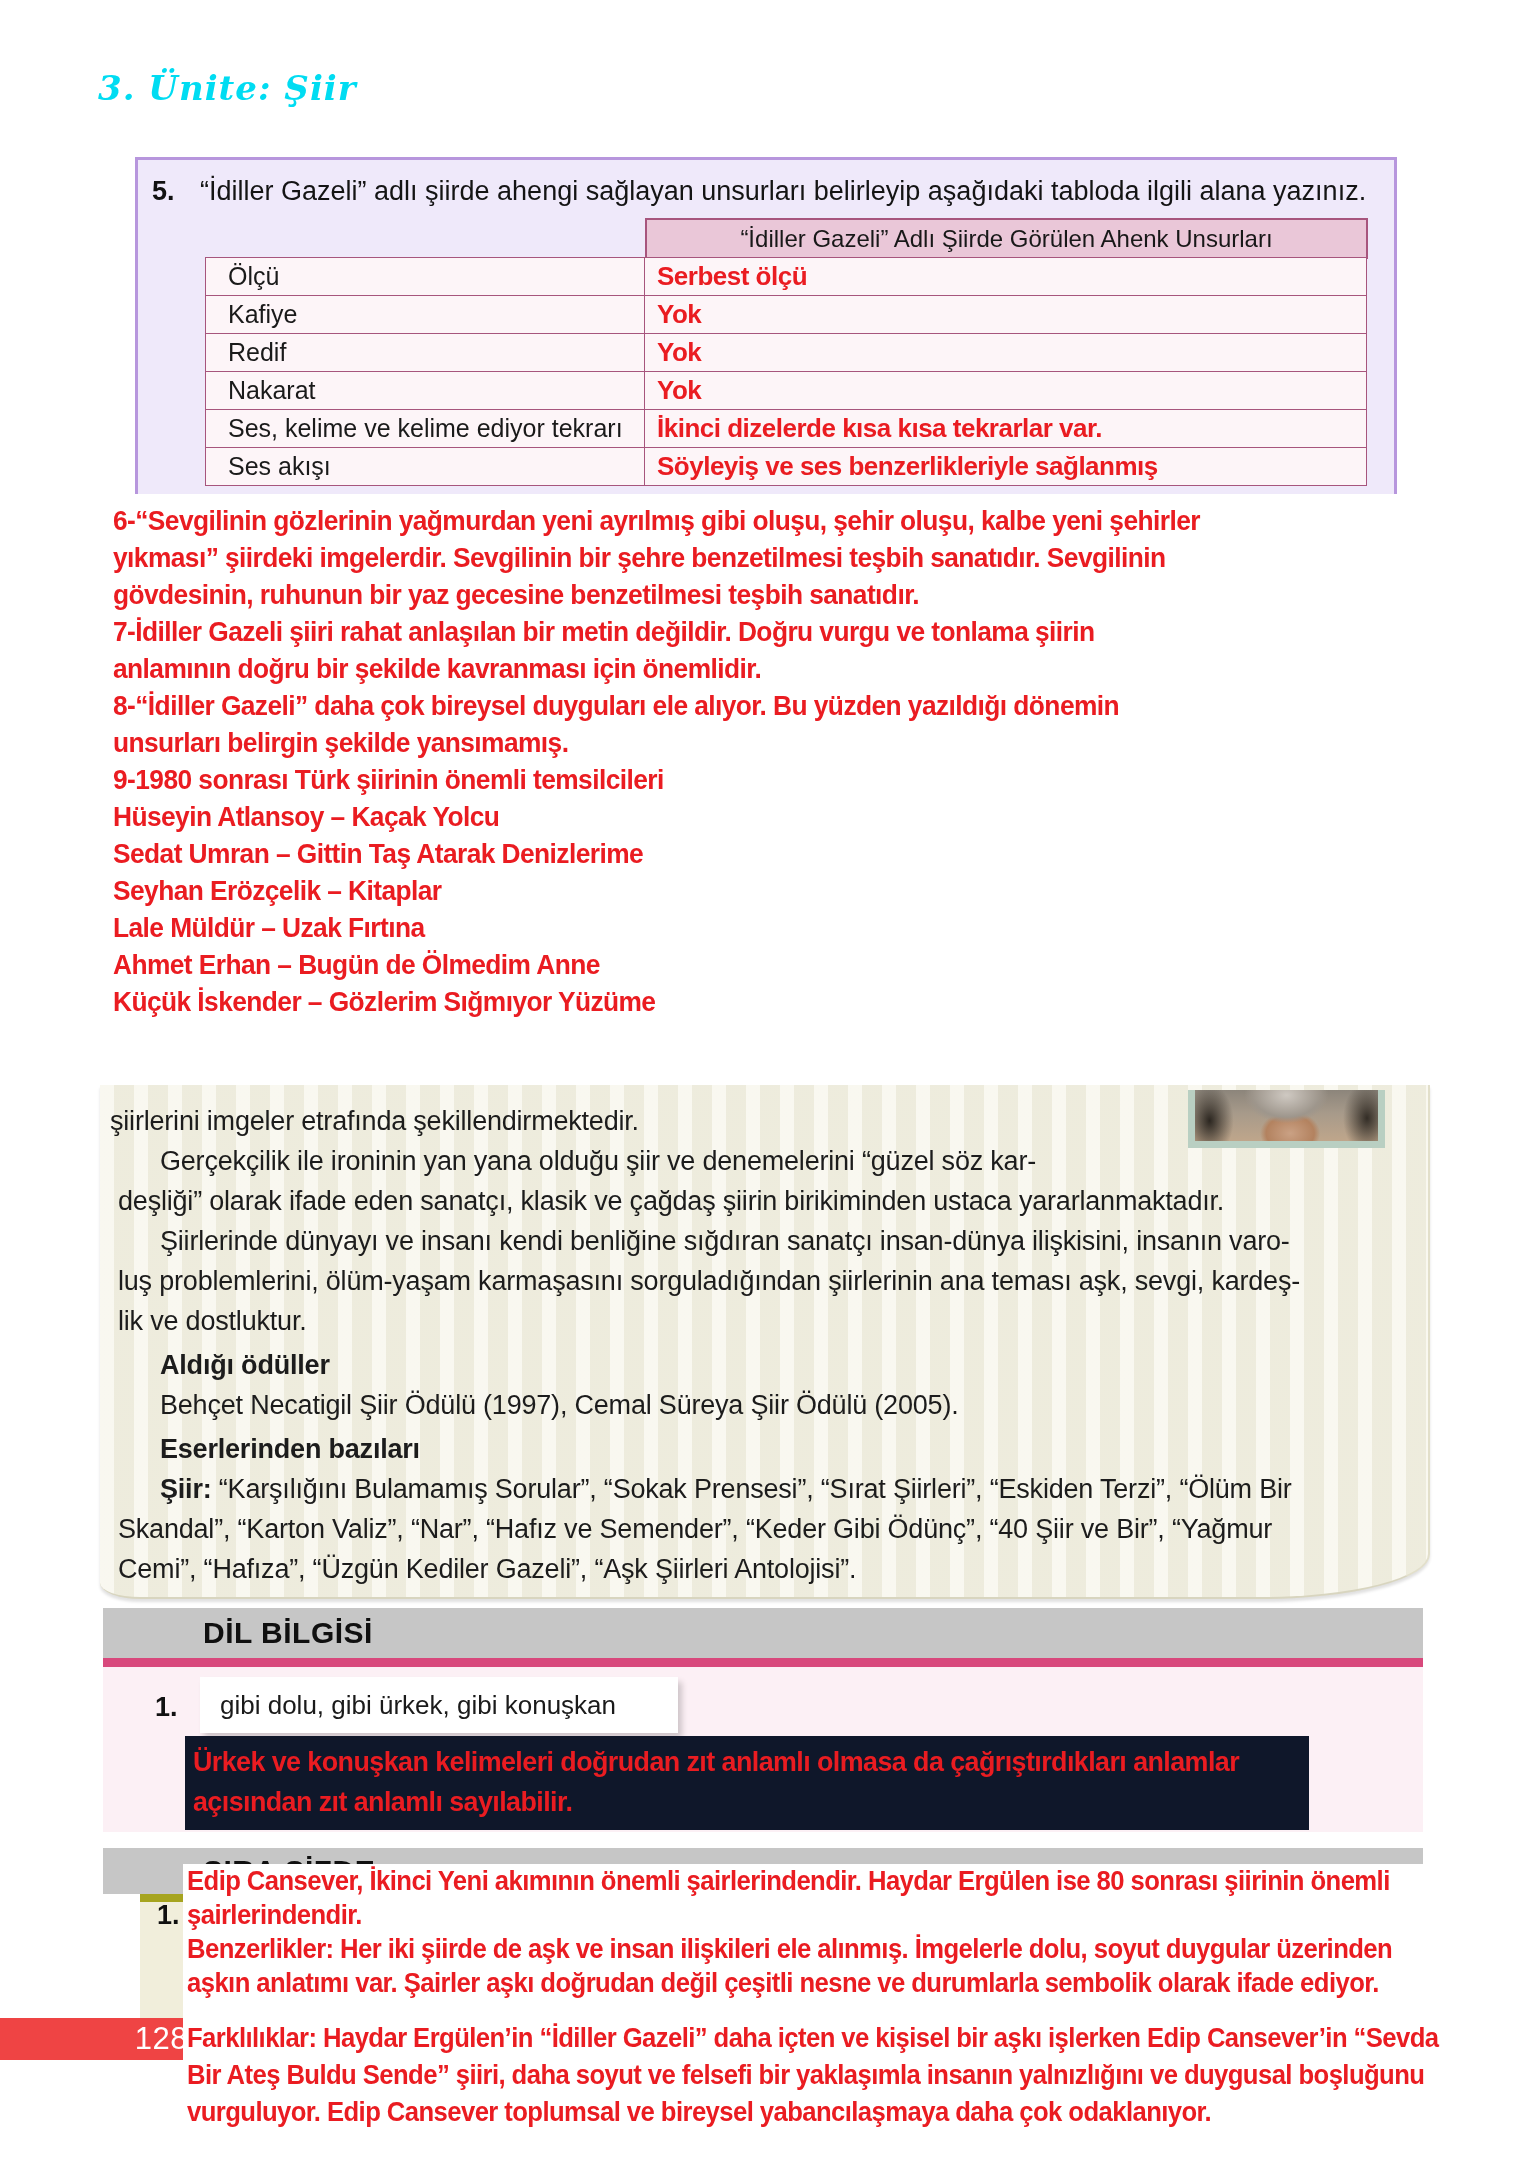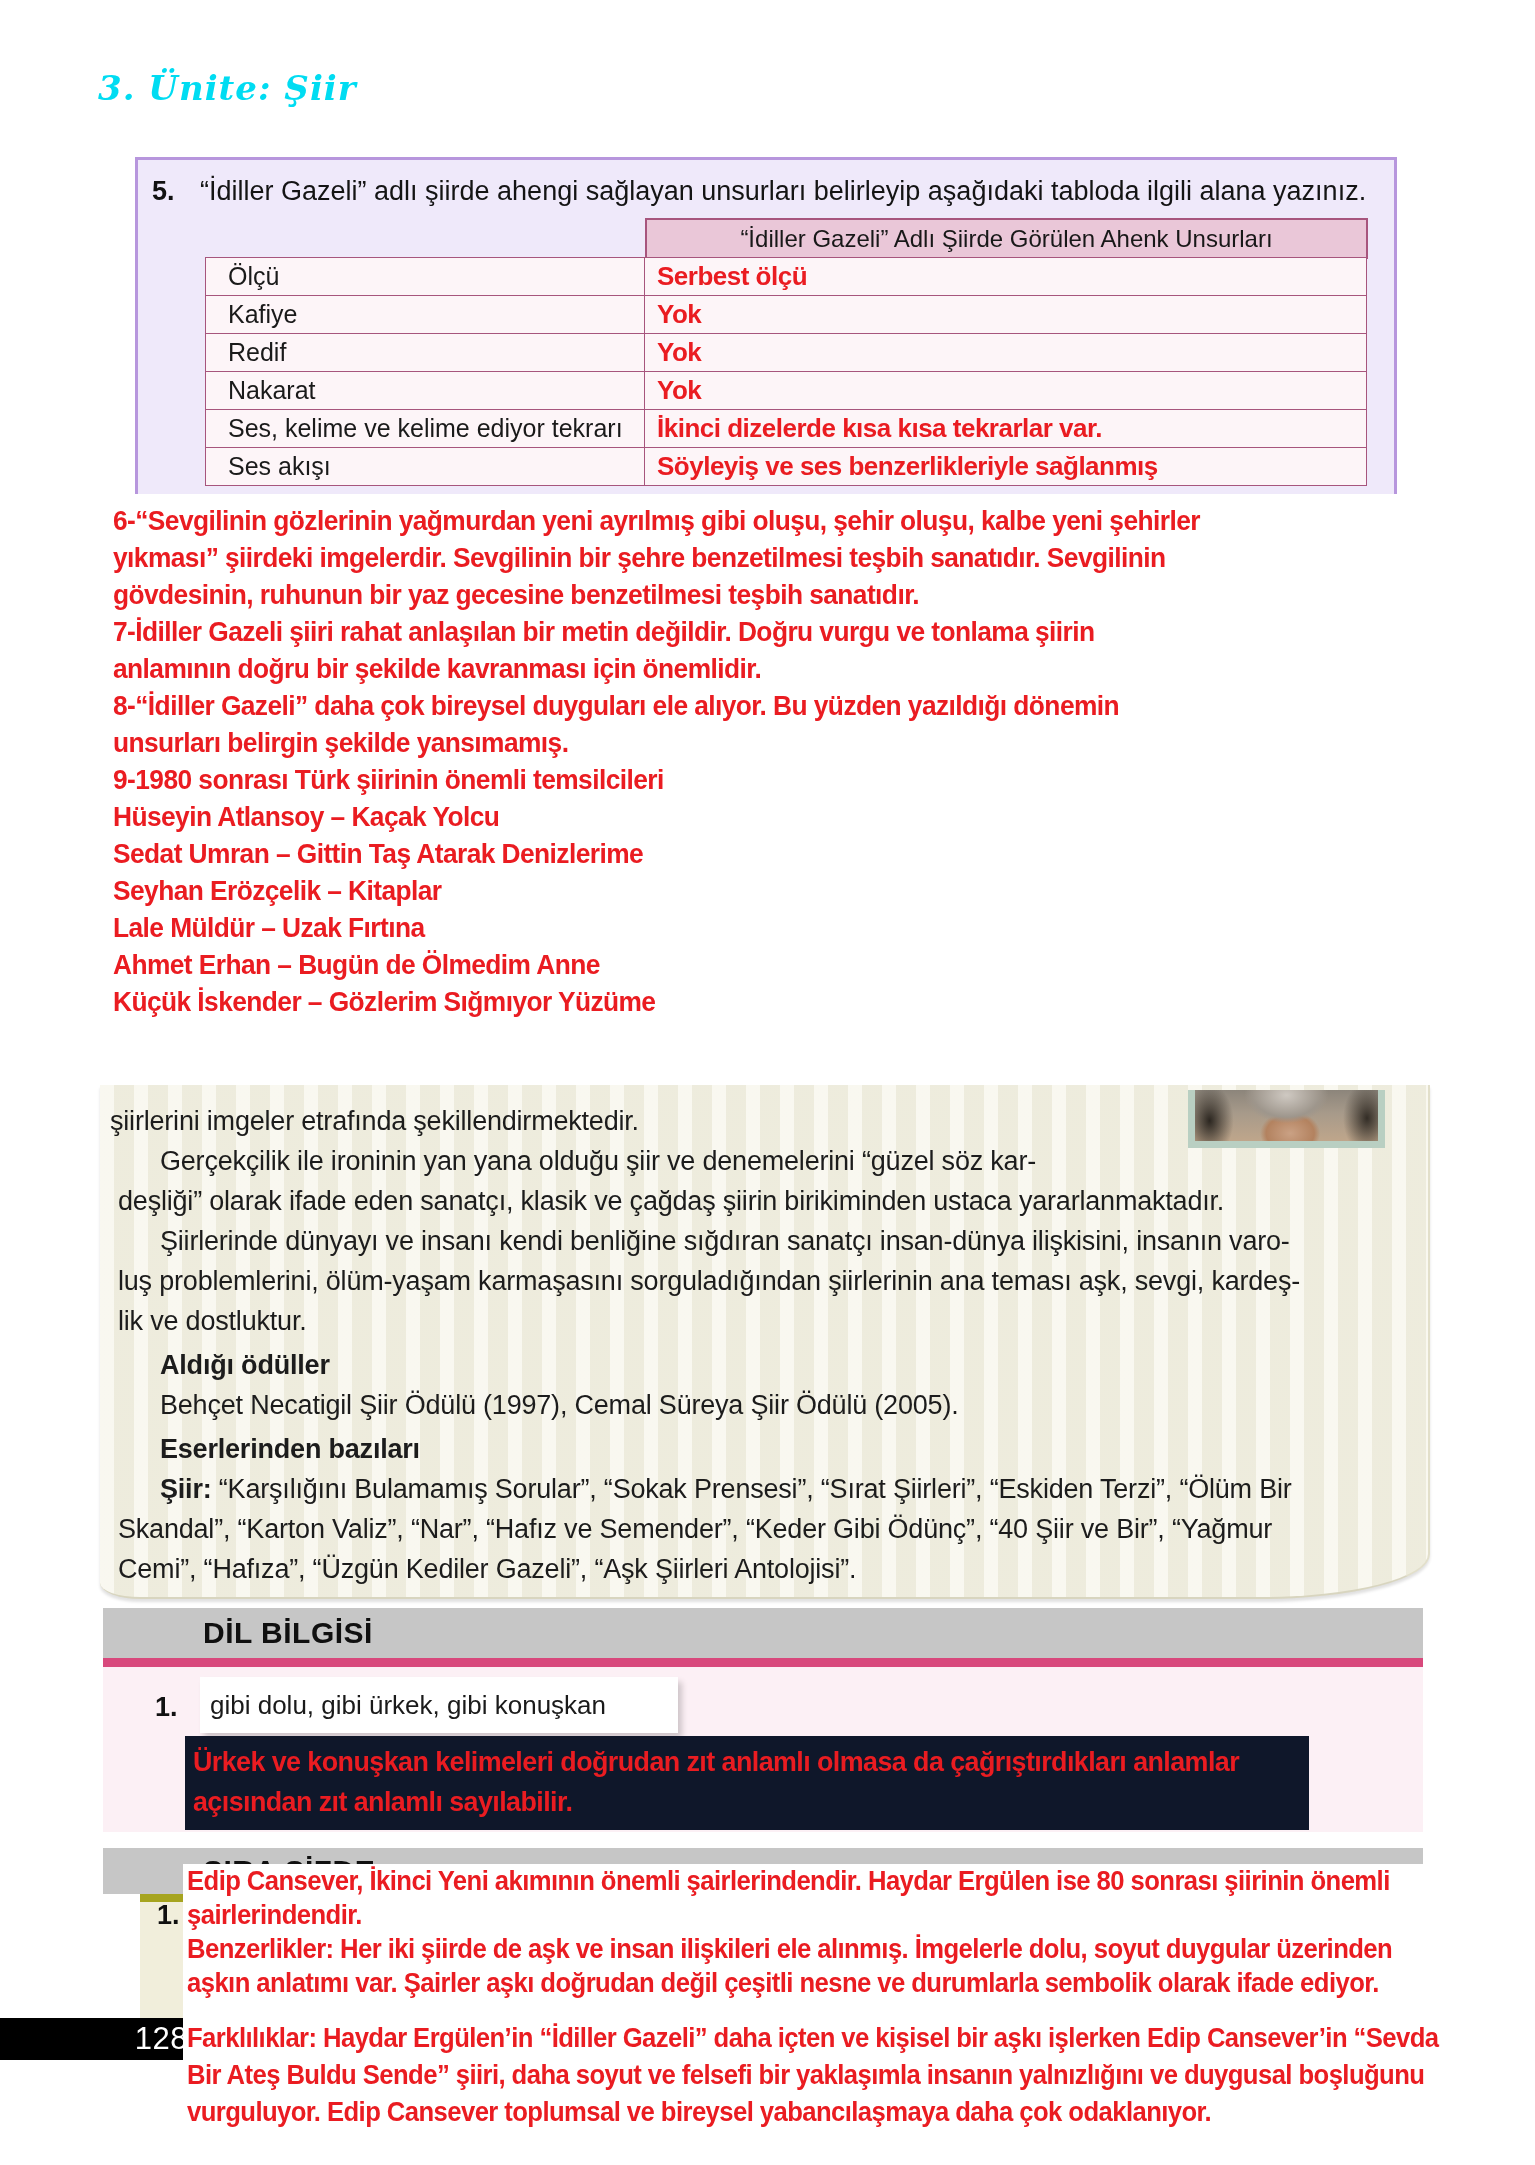--- a/index.html
+++ b/index.html
@@ -57,38 +57,38 @@
   
   .bar{background:#c6c6c6;height:50px;display:flex;align-items:center;}
   .bar-label{font-size:30px;font-weight:bold;color:#101010;letter-spacing:.5px;}
   .dil-bar{left:103px;top:1608px;width:1320px;}
   .dil-bar .bar-label{margin-left:100px;}
   .dil-stripe{left:103px;top:1658px;width:1320px;height:9px;background:#d8487c;}
   .dil-panel{left:103px;top:1667px;width:1320px;height:165px;background:#fcf0f5;}
   .dil-num{left:155px;top:1692px;font-size:27px;font-weight:bold;}
   .dil-box{left:200px;top:1677px;width:478px;height:56px;background:#ffffff;
            box-shadow:4px 5px 6px rgba(0,0,0,.18);display:flex;align-items:center;}
-  .dil-box span{margin-left:10px;font-size:26px;color:#1a1a1a;}
+  .dil-box span{margin-left:20px;font-size:26px;color:#1a1a1a;}
   .dil-ans{left:185px;top:1736px;background:#0f172a;padding:6px 26px 8px 8px;}
   .dil-ans .rl{font-size:28px;line-height:40px;letter-spacing:-0.6px;transform:scaleX(.96);transform-origin:left;}
 
   
   .sira-bar{left:103px;top:1848px;width:1320px;height:46px;}
   .sira-bar .bar-label{margin-left:100px;}
   .olive-dash{left:140px;top:1894px;width:43px;height:8px;background:#a6a41f;}
   .cream-stripe{left:140px;top:1902px;width:43px;height:133px;background:#f1eedb;}
   .sira-num{left:157px;top:1900px;font-size:27px;font-weight:bold;color:#101010;}
   .sira-ans-1{left:183px;top:1864px;background:#fff;padding:0 14px 6px 4px;}
   .sira-ans-2{left:183px;top:2012px;background:#fff;padding:8px 14px 6px 4px;}
   .sira-ans-1 .rl,.sira-ans-2 .rl{font-size:27px;line-height:34px;letter-spacing:-0.6px;
        transform:scaleX(.95);transform-origin:left;}
   .sira-ans-2 .rl{line-height:37px;}
 
   
-  .pageno{left:0;top:2018px;width:186px;height:42px;background:#000000;display:flex;
+  .pageno{left:0;top:2018px;width:186px;height:42px;background:#ef4444;display:flex;
           align-items:center;justify-content:flex-end;}
   .pageno span{color:#ffffff;font-size:31px;letter-spacing:.5px;margin-right:-2px;}
 </style>
 </head>
 <body>
 
 <div class="page">
 
   <div class="abs unit-title">3. Ünite: Şiir</div>
 

